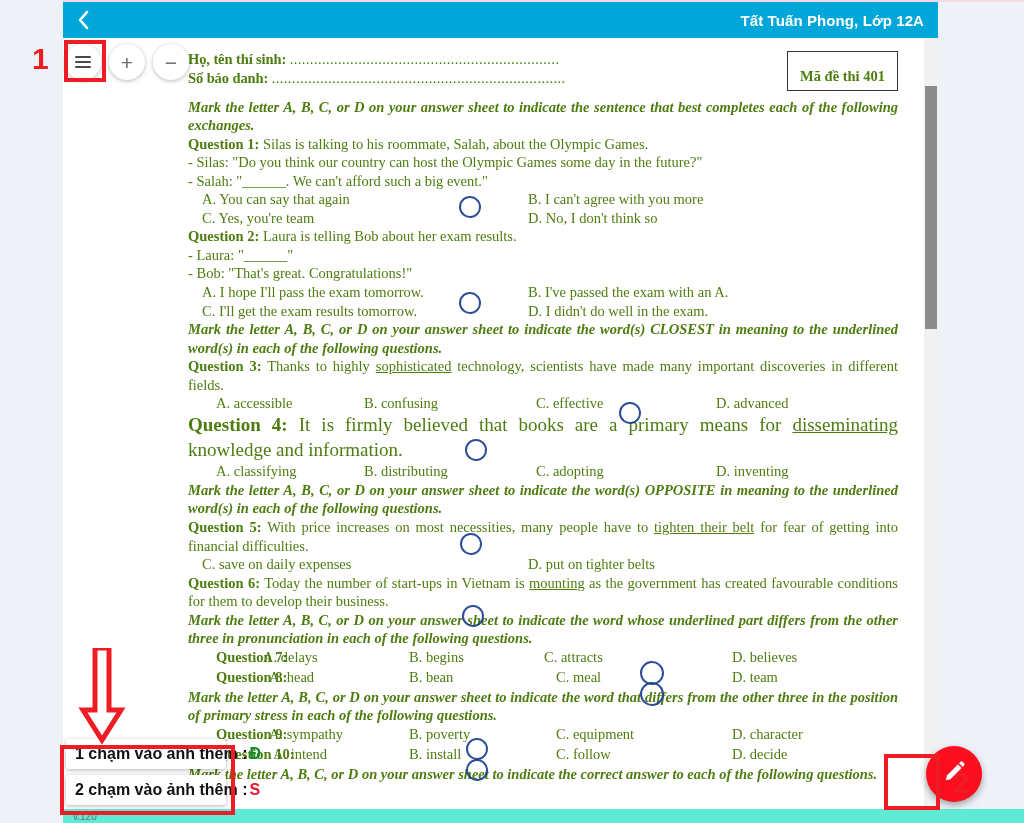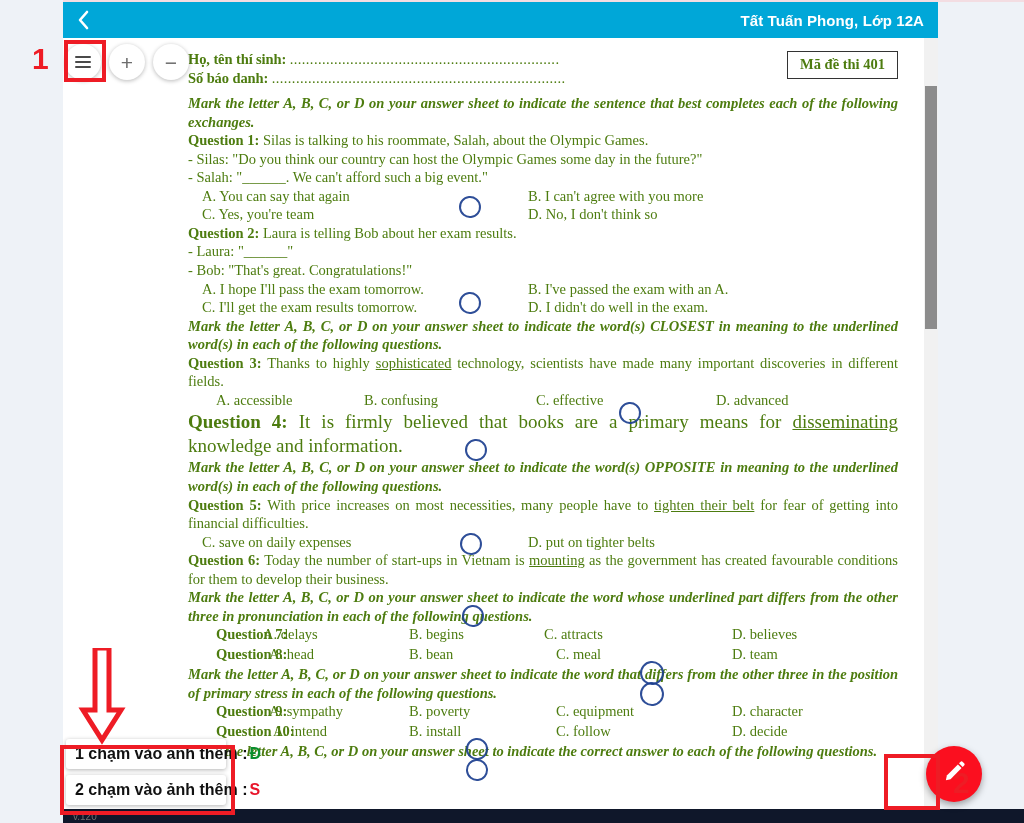--- a/index.html
+++ b/index.html
@@ -87,21 +87,21 @@
     width: 710px;
     font-family: "Liberation Serif", serif;
     color: #4d7c0f;
     font-size: 14.5px;
     line-height: 1.28;
   }
   .row-head { display: flex; justify-content: space-between; align-items: flex-start; }
   .head-lines { font-weight: bold; font-size: 14.5px; letter-spacing:-.1px;}
   .head-lines .dots { font-weight: normal; letter-spacing: .4px; }
   .code-box {
-    border: 1px solid #333; padding: 3px 12px 4px;
+    border: 1px solid #333; padding: 15px 12px 4px;
     font-weight: bold; font-size: 14.5px; white-space: nowrap;
     margin-top: 1px;
   }
   .instr { font-weight: bold; font-style: italic; text-align: justify; }
   .qline { text-align: justify; }
   .qlabel { font-weight: bold; }
   .u { text-decoration: underline; }
   .opts { position: relative; padding-left: 14px; }
   .opt-grid2 { position: relative; }
   .opt-grid2 .col2 { position: absolute; left: 340px; top: 0; }
@@ -128,21 +128,21 @@
   }
   .scrollbar-thumb {
     position: absolute; right: 1px; top: 48px; width: 12px; height: 243px;
     background: #8c8c8c;
     cursor: pointer;
   }
 
   
   .bottom-strip {
     position: absolute; left: 63px; bottom: 0; width: 961px; height: 14px;
-    background: #0f172a;
+    background: #5eead4;
   }
   .version {
     position: absolute; left: 10px; bottom: 1px;
     font-size: 10px; color: #6f6f6f; font-family: "Liberation Sans", sans-serif;
   }
 
   
   .overlay-btns {
     position: absolute; left: 66px; bottom: 18px; z-index: 30;
     display: flex; flex-direction: column; gap: 6px;
@@ -278,20 +278,26 @@
           <div class="opts q-row4">
             <span class="c" style="left:0">A. accessible</span>
             <span class="c" style="left:148px">B. confusing</span>
             <span class="c" style="left:320px">C. effective</span>
             <span class="c" style="left:500px">D. advanced</span>
           </div>
 
           <div class="qline" style="font-size:19px">
             <span class="qlabel">Question 4:</span><span> It is firmly believed that books are a primary means for </span><span class="u">disseminating</span><span> knowledge and information.</span>
           </div>
+          <div class="opts q-row4">
+            <span class="c" style="left:0">A. classifying</span>
+            <span class="c" style="left:148px">B. distributing</span>
+            <span class="c" style="left:320px">C. adopting</span>
+            <span class="c" style="left:500px">D. inventing</span>
+          </div>
 
           <div class="instr">Mark the letter A, B, C, or D on your answer sheet to indicate the word(s) OPPOSITE in meaning to the underlined word(s) in each of the following questions.</div>
 
           <div class="qline just">
             <span class="qlabel">Question 5:</span><span> With price increases on most necessities, many people have to </span><span class="u">tighten their belt</span><span> for fear of getting into financial difficulties.</span>
           </div>
           <div class="opts opt-grid2">
             <span>C. save on daily expenses</span>
             <span class="col2">D. put on tighter belts</span>
           </div>

